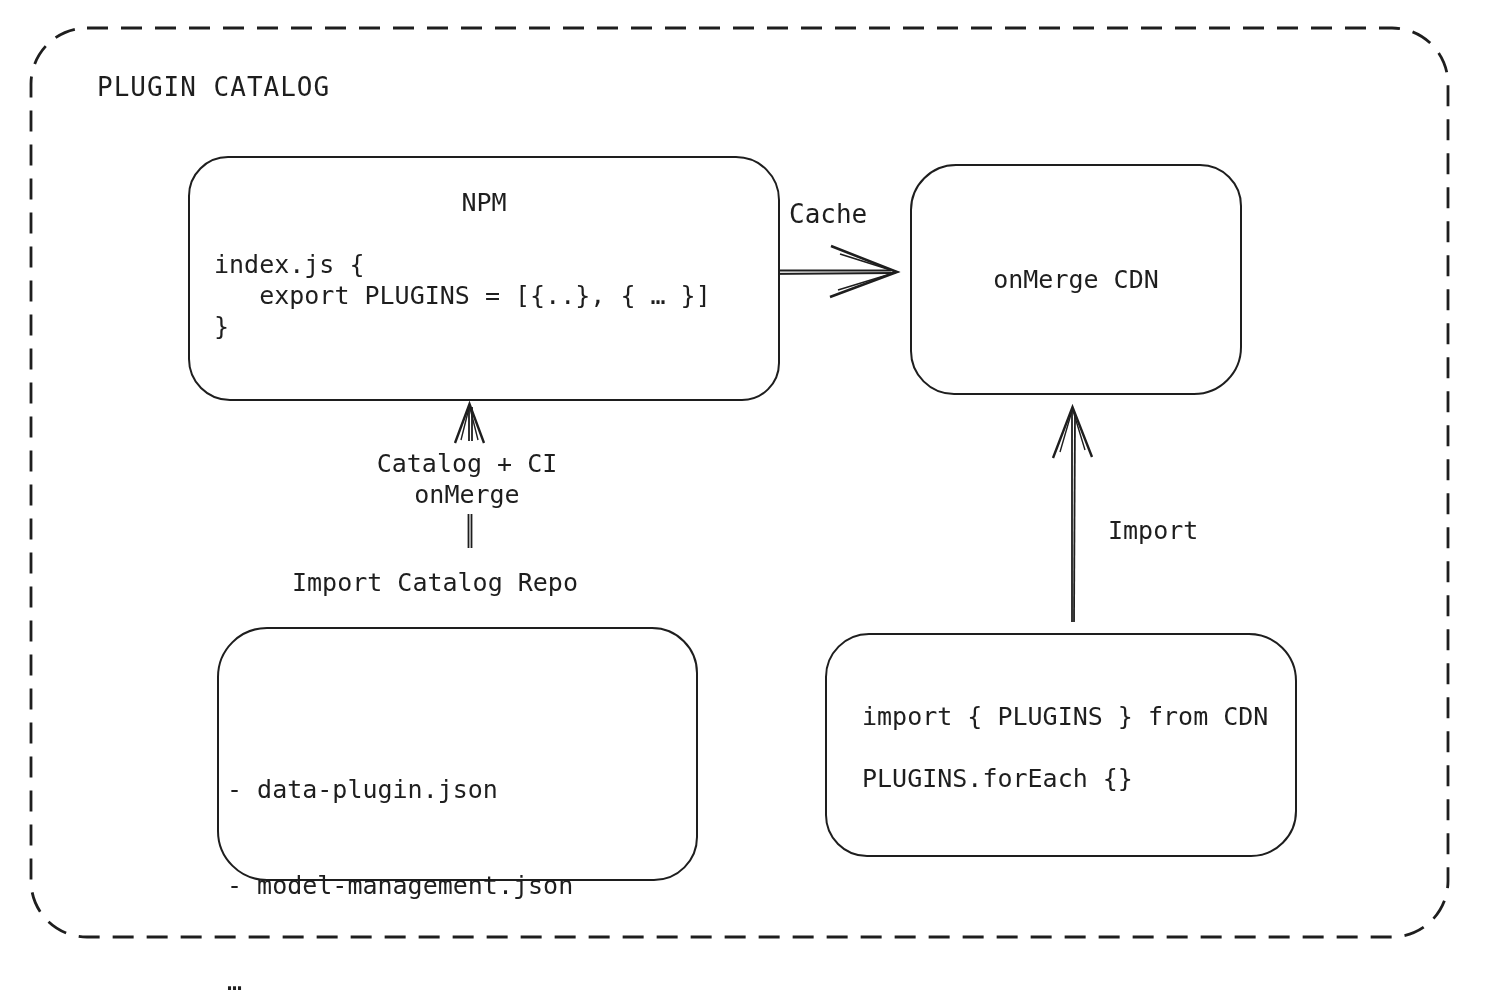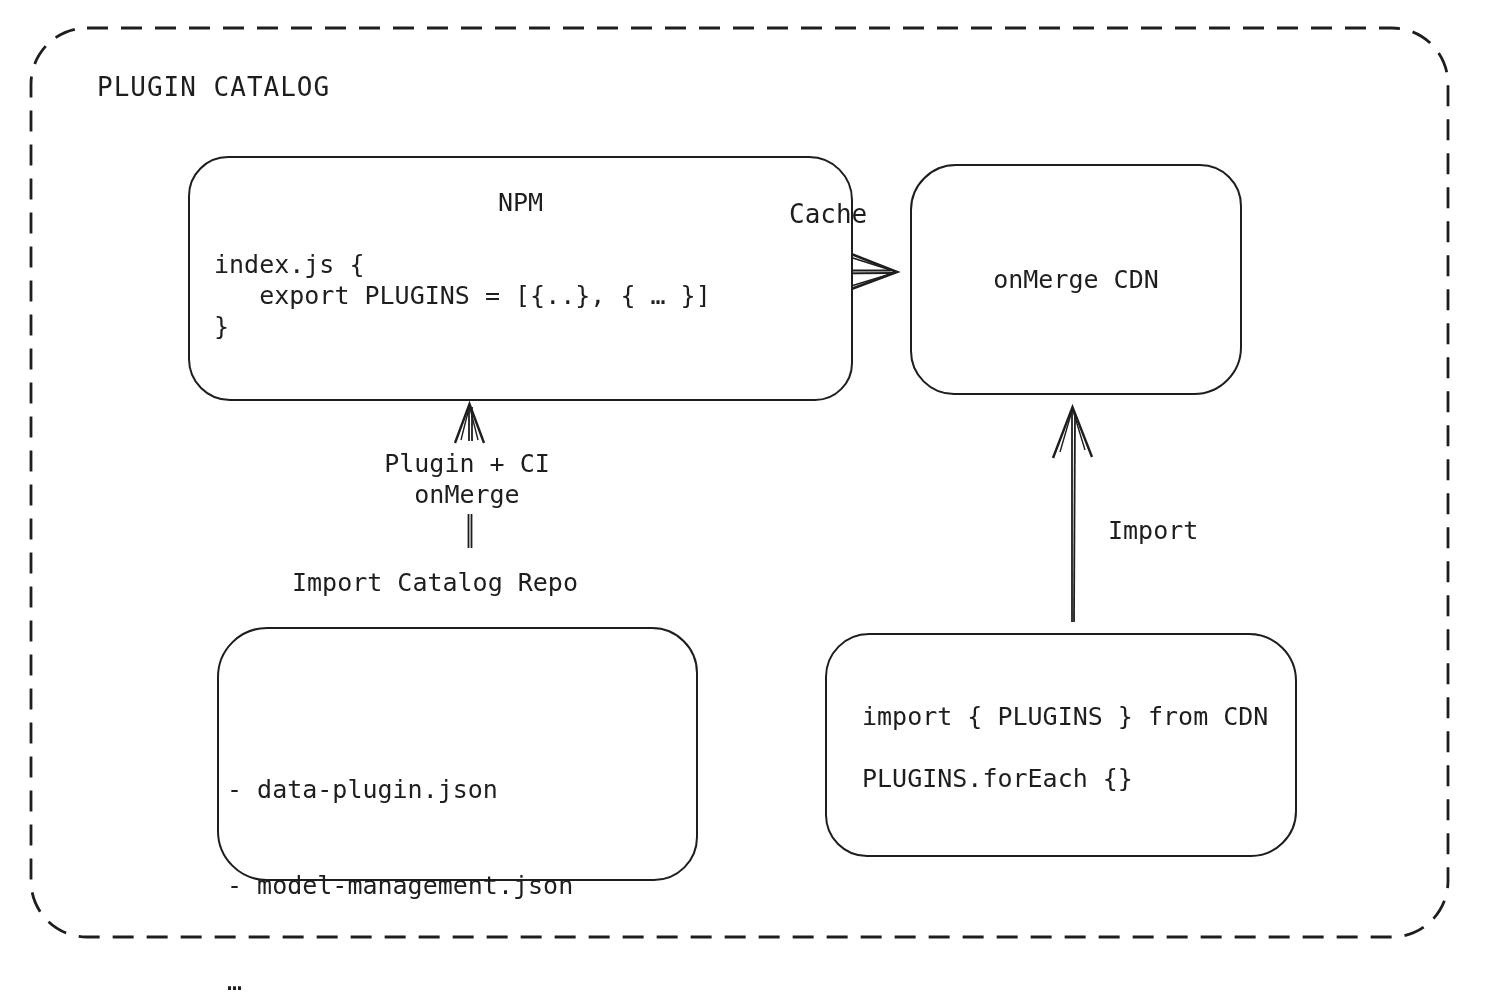--- a/index.html
+++ b/index.html
@@ -19,21 +19,21 @@
     position: absolute;
     left: 0; top: 0;
     width: 1506px; height: 1002px;
     pointer-events: none;
   }
   .node {
     position: absolute;
     background: #ffffff;
     border: 2.3px solid #1e1e1e;
   }
-  .node.npm   { left: 188px; top: 156px; width: 665px; height: 245px; border-radius: 40px 44px 38px 42px; }
+  .node.npm   { left: 188px; top: 156px; width: 592px; height: 245px; border-radius: 40px 44px 38px 42px; }
   .node.cdn   { left: 910px; top: 164px; width: 332px; height: 231px; border-radius: 46px 42px 48px 44px;
                 display: flex; align-items: center; justify-content: center; }
   .node.repo  { left: 217px; top: 627px; width: 481px; height: 254px; border-radius: 50px 46px 44px 50px; }
   .node.app   { left: 825px; top: 633px; width: 472px; height: 224px; border-radius: 44px 48px 46px 42px; }
 
   .diagram-title {
     left: 97px; top: 72px;
     font-size: 26px;
     letter-spacing: 1px;
   }
@@ -101,21 +101,21 @@
 }</pre>
   </div>
 
   <div class="abs cache-label">Cache</div>
 
   <div class="node cdn">
     <div class="txt">onMerge CDN</div>
   </div>
 
   <div class="abs build-label">
-    <div>Plugin + CI</div>
+    <div>Catalog + CI</div>
     <div>onMerge</div>
   </div>
 
   <div class="abs repo-heading">Import Catalog Repo</div>
 
   <div class="node repo">
     <div class="repo-list">
       <div>- data-plugin.json</div>
       <div>- model-management.json</div>
       <div>…</div>

